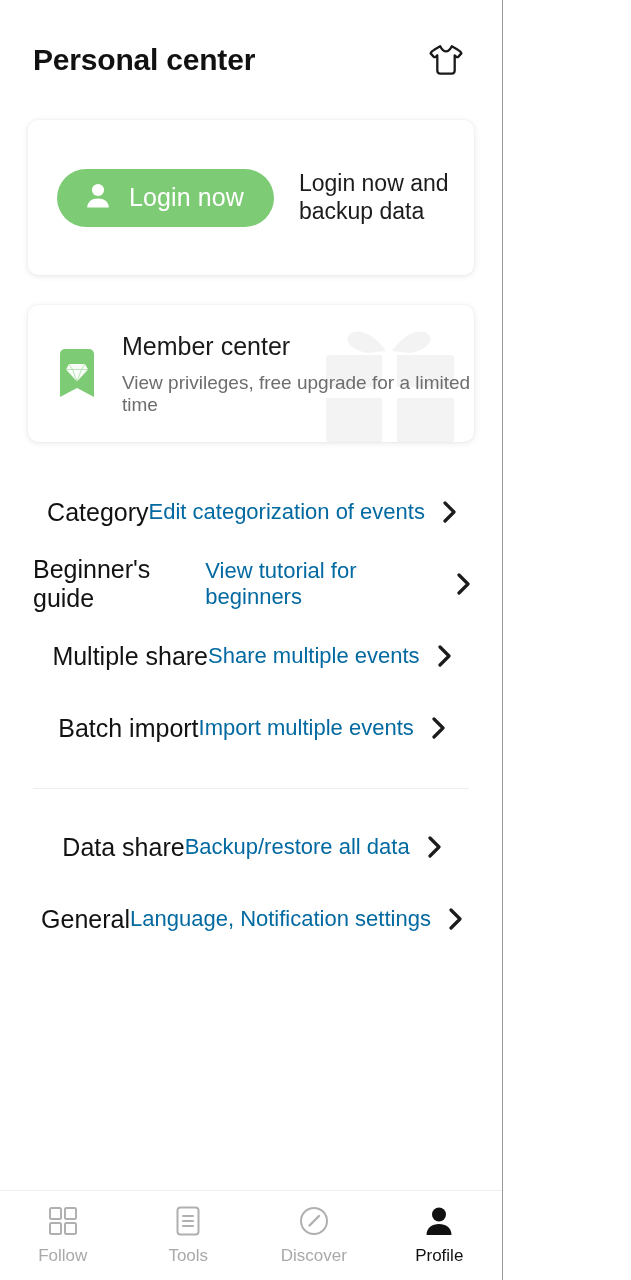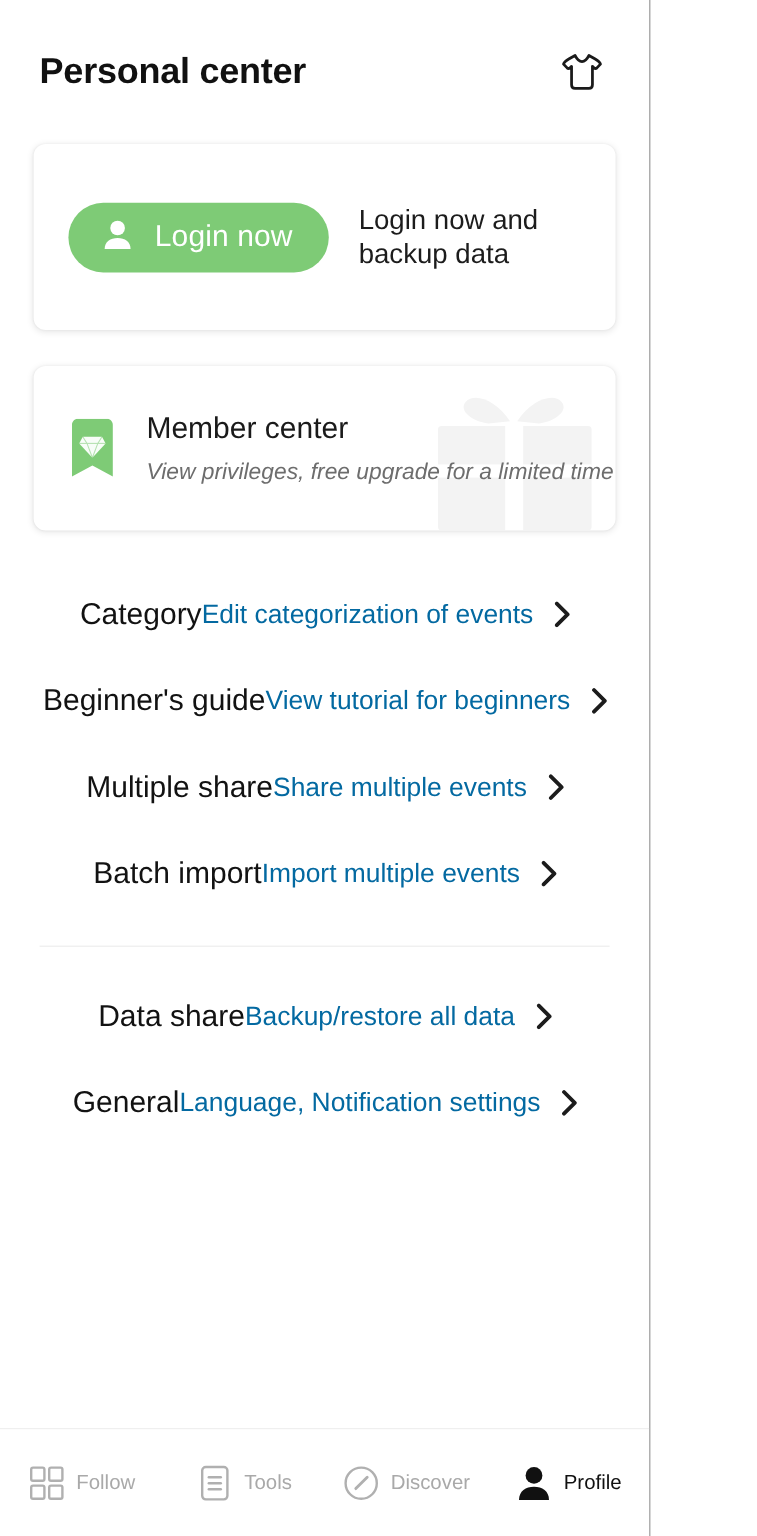--- a/index.html
+++ b/index.html
@@ -4,21 +4,21 @@
 <style>
   * { margin:0; padding:0; box-sizing:border-box; }
   html, body {
     width:631px; height:1280px;
     background:#ffffff;
     font-family:"Liberation Sans", sans-serif;
     -webkit-font-smoothing:antialiased;
   }
   .phone {
     position:relative;
-    width:542px; height:1280px;
+    width:503px; height:1280px;
     background:#ffffff;
     border-right:1px solid #9a9a9a;
     overflow:hidden;
   }
 
   
   .header {
     height:120px;
     display:flex;
     align-items:center;
@@ -87,21 +87,20 @@
   .member-text { margin-left:24px; position:relative; z-index:2; }
   .member-title {
     font-size:25px;
     color:#1a1a1a;
     line-height:1.25;
   }
   .member-sub {
     font-size:19px;
     color:#6d6d6d;
     margin-top:9px;
-    font-style:italic;
   }
   .gift-watermark {
     position:absolute;
     right:0; top:12px;
     width:170px; height:125px;
     z-index:1;
     pointer-events:none;
   }
 
   
@@ -139,21 +138,21 @@
     position:absolute;
     left:0; right:0; bottom:0;
     height:90px;
     display:flex;
     border-top:1px solid #efefef;
     background:#ffffff;
   }
   .nav-item {
     flex:1;
     display:flex;
-    flex-direction:row;
+    flex-direction:column;
     align-items:center;
     justify-content:center;
     gap:9px;
     cursor:pointer;
   }
   .nav-icon { width:32px; height:32px; display:block; }
   .nav-label { font-size:17px; color:#a9a9a9; }
   .nav-item.active .nav-label { color:#111111; }
 </style>
 </head>

